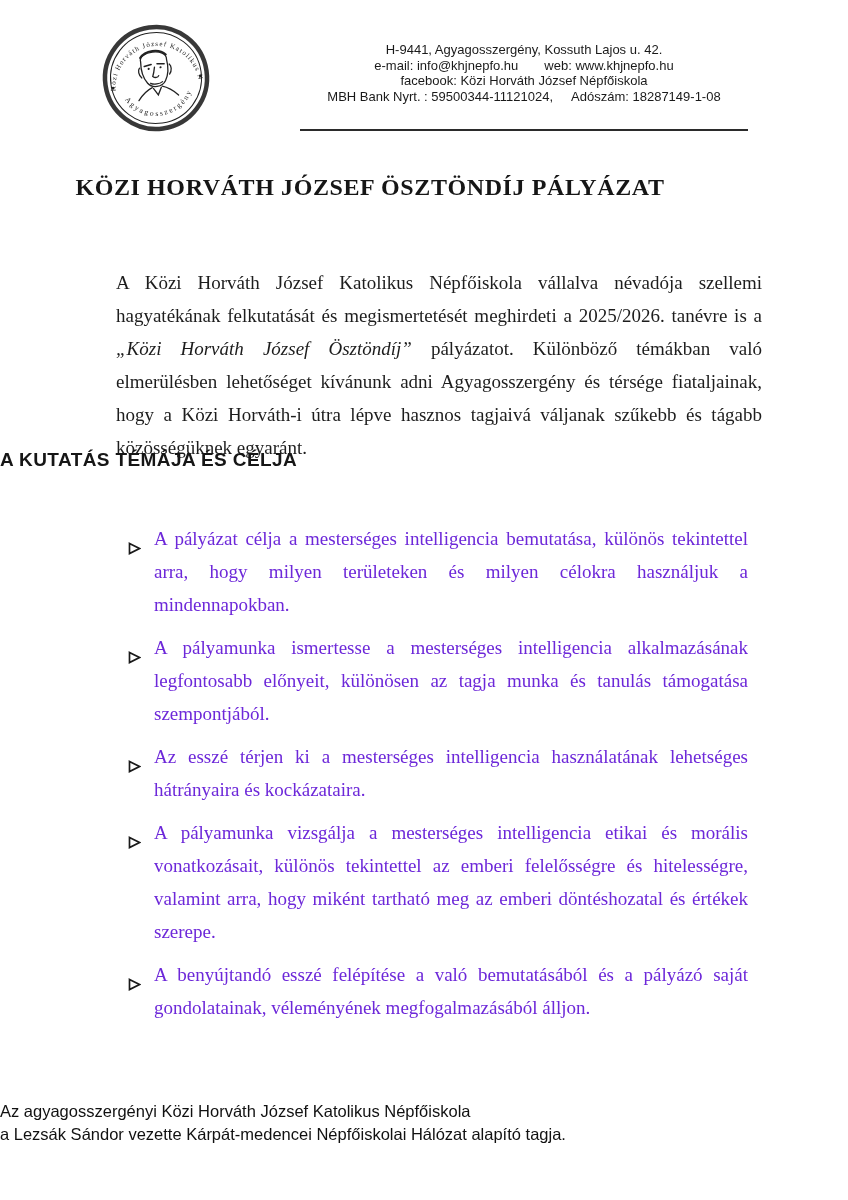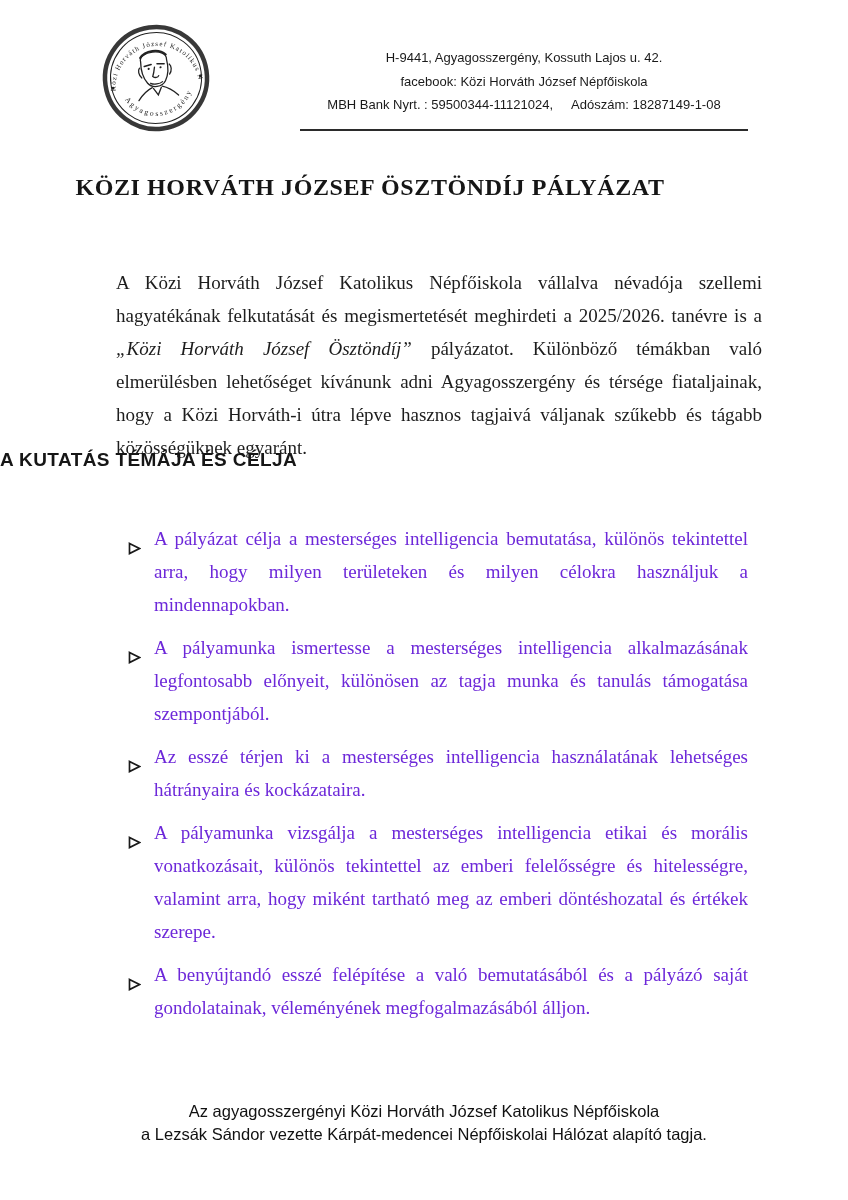--- a/index.html
+++ b/index.html
@@ -15,21 +15,21 @@
   .seal{
     position:absolute;left:90px;top:18px;width:132px;height:122px;
   }
   .address-block{
     position:absolute;left:296px;top:42px;width:456px;
     text-align:center;
     font-family:"Liberation Sans","DejaVu Sans",sans-serif;
     font-size:13px;line-height:15.5px;
     color:#1a1a1a;
   }
-  .address-line{white-space:nowrap;margin-top:8px;}
+  .address-line{white-space:nowrap;}
   .addr-gap-sm{display:inline-block;width:26px;}
   .addr-gap-xs{display:inline-block;width:18px;}
   .header-rule{
     position:absolute;left:300px;top:129px;width:448px;height:0;
     border-top:2px solid #2b2b2b;
   }
   
   .doc-title{
     position:absolute;left:0;top:174px;width:740px;
     text-align:center;
@@ -59,21 +59,20 @@
     color:#6d28d9;
   }
   .bullet-item{display:flex;margin-bottom:10px;}
   .bullet-marker{
     flex:none;width:26px;padding-top:10px;
   }
   .bullet-text{flex:1;text-align:justify;}
   
   .footer{
     position:absolute;left:0;top:1100px;width:848px;
-    text-align:center;
     font-family:"Liberation Sans","DejaVu Sans",sans-serif;
     font-size:16.5px;line-height:23px;
     color:#111111;
   }
   .stamp-text{
     font-family:"Liberation Serif","DejaVu Serif",serif;
     font-size:7px;letter-spacing:1.1px;fill:#222;
   }
   .stamp-text-bottom{
     font-family:"Liberation Serif","DejaVu Serif",serif;
@@ -115,20 +114,23 @@
           <path d="M 51,48 C 49,50 49,55 52,58 M 81,48 C 83,50 83,55 80,58"></path>
           <path d="M 46,80 C 52,73 58,70 61,69 M 86,80 C 80,73 74,70 71,69"></path>
           <path d="M 62,70 L 66,77 L 70,70"></path>
         </g>
       </g>
     </svg>
   </div>
 
   <div class="address-block">
     <div class="address-line">H-9441, Agyagosszergény, Kossuth Lajos u. 42.</div>
+    <div class="address-line">
+      <span>e-mail: info@khjnepfo.hu</span><span class="addr-gap-sm"></span><span>web: www.khjnepfo.hu</span>
+    </div>
     <div class="address-line">facebook: Közi Horváth József Népfőiskola</div>
     <div class="address-line">
       <span>MBH Bank Nyrt. : 59500344-11121024,</span><span class="addr-gap-xs"></span><span>Adószám: 18287149-1-08</span>
     </div>
   </div>
 
   <div class="header-rule"></div>
 
   <div class="doc-title">KÖZI HORVÁTH JÓZSEF ÖSZTÖNDÍJ PÁLYÁZAT</div>
 

